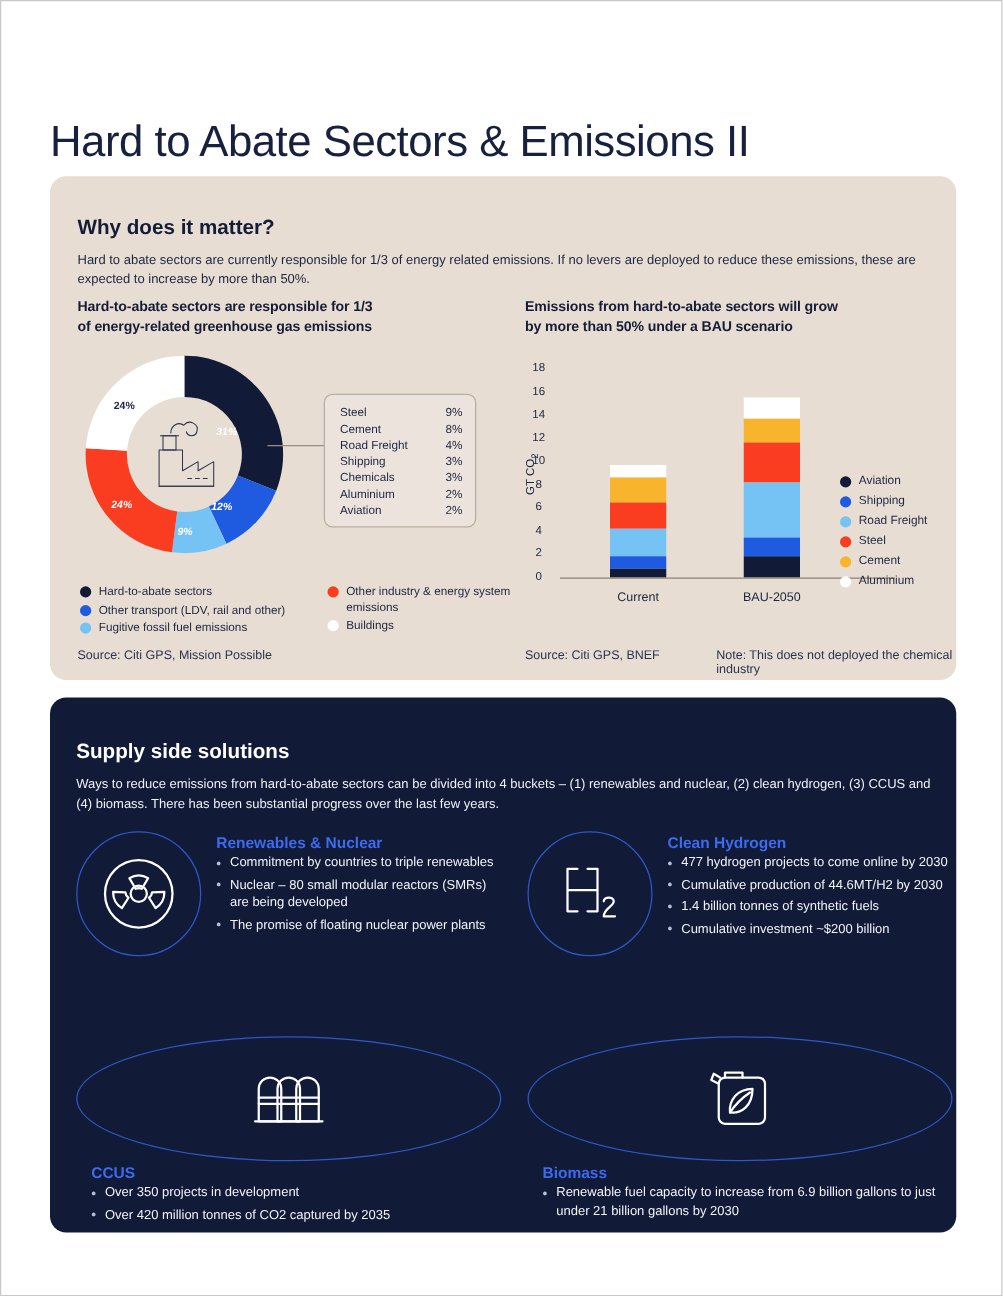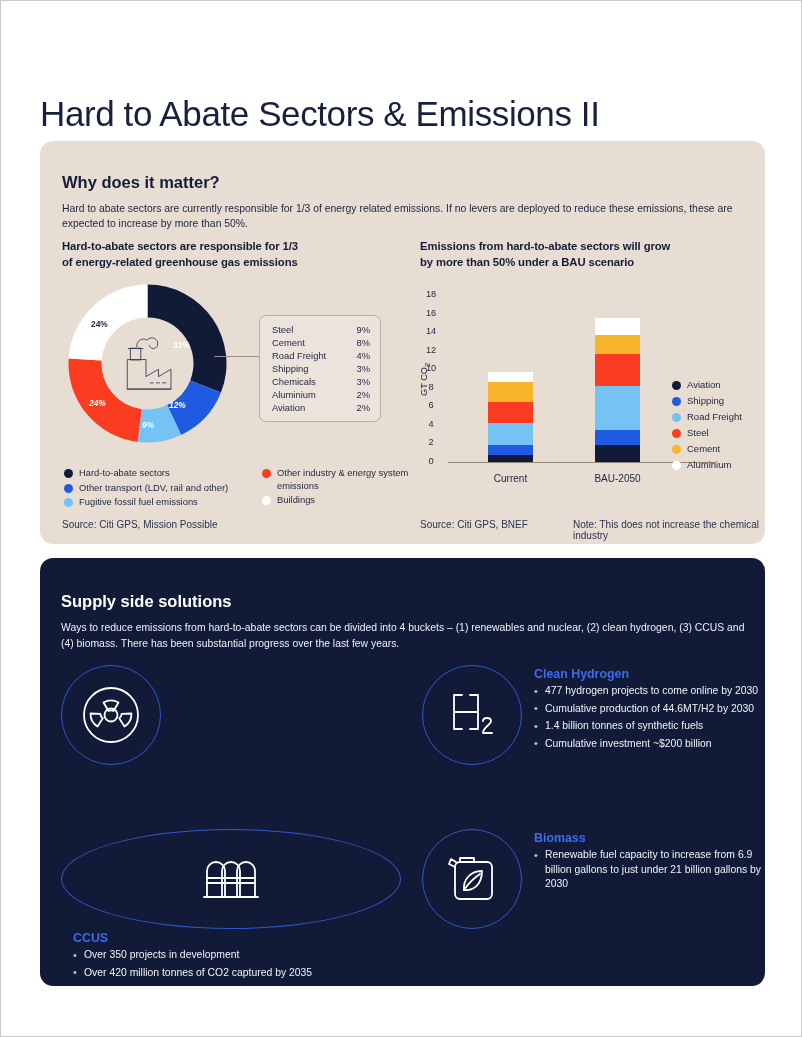--- a/index.html
+++ b/index.html
@@ -428,36 +428,44 @@
               <div class="legend-item">
                 <span class="legend-dot" style="background: rgb(255, 255, 255);"></span>
                 <span>Aluminium</span>
               </div>
             </div>
         </div>
       </div>
     </div>
 
     <div class="chart-source" style="left:380px; top:378px;">Source: Citi GPS, BNEF</div>
-    <div class="chart-source" style="left:533px; top:378px;">Note: This does not increase the chemical industry</div>
+    <div class="chart-source" style="left:533px; top:378px;">Note: This does not deployed the chemical industry</div>
   </section>
 
   <section class="dark-panel">
     <h2 class="dark-heading">Supply side solutions</h2>
     <p class="dark-intro">Ways to reduce emissions from hard-to-abate sectors can be divided into 4 buckets – (1) renewables and nuclear, (2) clean hydrogen, (3) CCUS and (4) biomass. There has been substantial progress over the last few years.</p>
 
     <div class="card" style="left:21px; top:107px;">
       <div class="card-icon">
         <svg width="64" height="64" viewBox="0 0 64 64" fill="none" stroke="#ffffff" stroke-width="1.8" stroke-linejoin="round">
           <circle cx="32" cy="32" r="27"></circle>
           <circle cx="32" cy="32" r="6.5"></circle>
           <path d="M24.5 19.5 A15 15 0 0 1 39.5 19.5 L34.5 28 A6 6 0 0 0 29.5 28 Z"></path>
           <path d="M45.5 43.5 A15 15 0 0 0 52.5 30.5 L42.7 30.9 A6 6 0 0 1 40.2 35.2 Z"></path>
           <path d="M11.5 30.5 A15 15 0 0 0 18.5 43.5 L23.8 35.2 A6 6 0 0 1 21.3 30.9 Z"></path>
         </svg>
+      </div>
+      <div class="card-body">
+        <div class="card-title">Renewables &amp; Nuclear</div>
+        <ul class="bullets">
+          <li>Commitment by countries to triple renewables</li>
+          <li>Nuclear – 80 small modular reactors (SMRs) are being developed</li>
+          <li>The promise of floating nuclear power plants</li>
+        </ul>
       </div>
     </div>
 
     <div class="card" style="left:382px; top:107px;">
       <div class="card-icon">
         <svg width="64" height="64" viewBox="0 0 64 64" fill="none" stroke="#ffffff" stroke-width="1.8" stroke-linejoin="round" stroke-linecap="round">
           <path d="M14 12 L14 46 M14 12 L22 12 M14 46 L22 46 M14 29 L38 29 M38 12 L38 46 M30 12 L38 12 M30 46 L38 46"></path>
           <path d="M43 38 C43 34 51 34 51 38 C51 42 43 44 43 50 L52 50"></path>
         </svg>
       </div>
@@ -485,21 +493,21 @@
       </div>
       <div class="card-body">
         <div class="card-title">CCUS</div>
         <ul class="bullets">
           <li>Over 350 projects in development</li>
           <li>Over 420 million tonnes of CO2 captured by 2035</li>
         </ul>
       </div>
     </div>
 
-    <div class="card" style="left:382px; top:271px;">
+    <div class="card" style="left:382px; top:271px;flex-direction:column;">
       <div class="card-icon">
         <svg width="64" height="64" viewBox="0 0 64 64" fill="none" stroke="#ffffff" stroke-width="1.8" stroke-linejoin="round" stroke-linecap="round">
           <rect x="15" y="15" width="37" height="37" rx="5"></rect>
           <path d="M20 15 L20 11 L34 11 L34 15"></path>
           <path d="M15 20 L9 17 L11 12 L16 15"></path>
           <path d="M42 24 C42 38 33 44 24 43 C23 33 30 24 42 24 Z"></path>
           <path d="M24 43 C28 37 34 31 40 27"></path>
         </svg>
       </div>
       <div class="card-body">

